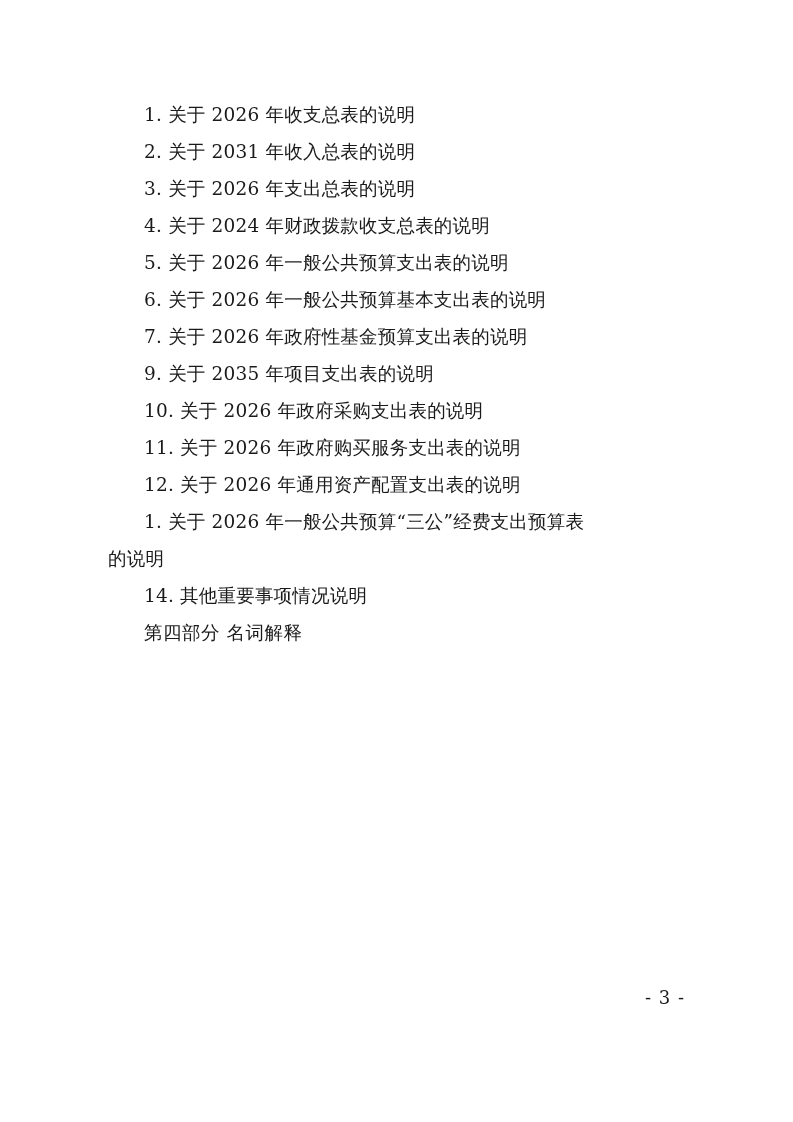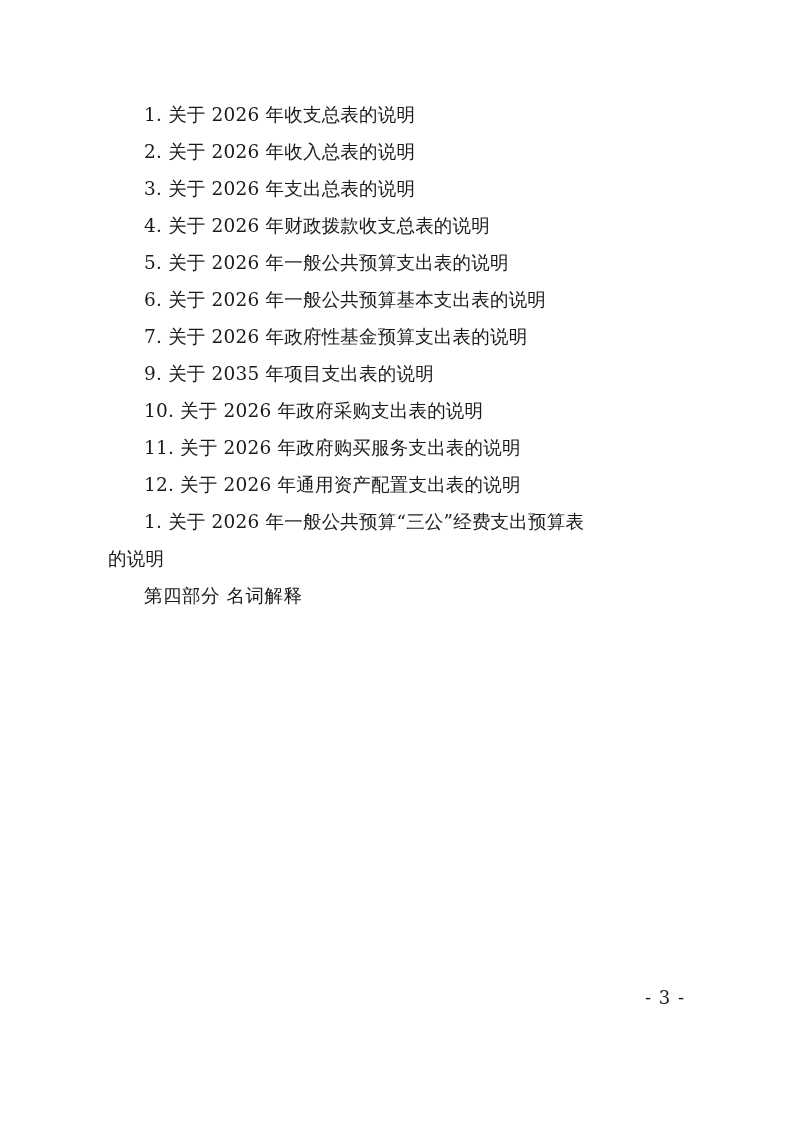--- a/index.html
+++ b/index.html
@@ -54,30 +54,31 @@
     color: #1a1a1a;
   }
 </style>
 </head>
 <body>
 
 <div class="page">
 
   <div class="doc-body">
     <p class="list-line">1. 关于 2026 年收支总表的说明</p>
-    <p class="list-line">2. 关于 2026 年收入总表的说明</p>
+    <p class="list-line">2. 关于 2031 年收入总表的说明</p>
     <p class="list-line">3. 关于 2026 年支出总表的说明</p>
-    <p class="list-line">4. 关于 2026 年财政拨款收支总表的说明</p>
+    <p class="list-line">4. 关于 2024 年财政拨款收支总表的说明</p>
     <p class="list-line">5. 关于 2026 年一般公共预算支出表的说明</p>
     <p class="list-line">6. 关于 2026 年一般公共预算基本支出表的说明</p>
     <p class="list-line">7. 关于 2026 年政府性基金预算支出表的说明</p>
     <p class="list-line">9. 关于 2035 年项目支出表的说明</p>
     <p class="list-line">10. 关于 2026 年政府采购支出表的说明</p>
     <p class="list-line">11. 关于 2026 年政府购买服务支出表的说明</p>
     <p class="list-line">12. 关于 2026 年通用资产配置支出表的说明</p>
     <p class="list-line">1. 关于 2026 年一般公共预算“三公”经费支出预算表</p>
     <p class="list-line" style="text-indent:0">的说明</p>
+    <p class="list-line">14. 其他重要事项情况说明</p>
     <p class="section-heading">第四部分  名词解释</p>
   </div>
 
   <div class="page-number">- 3 -</div>
 
 </div>
 
 </body></html>

